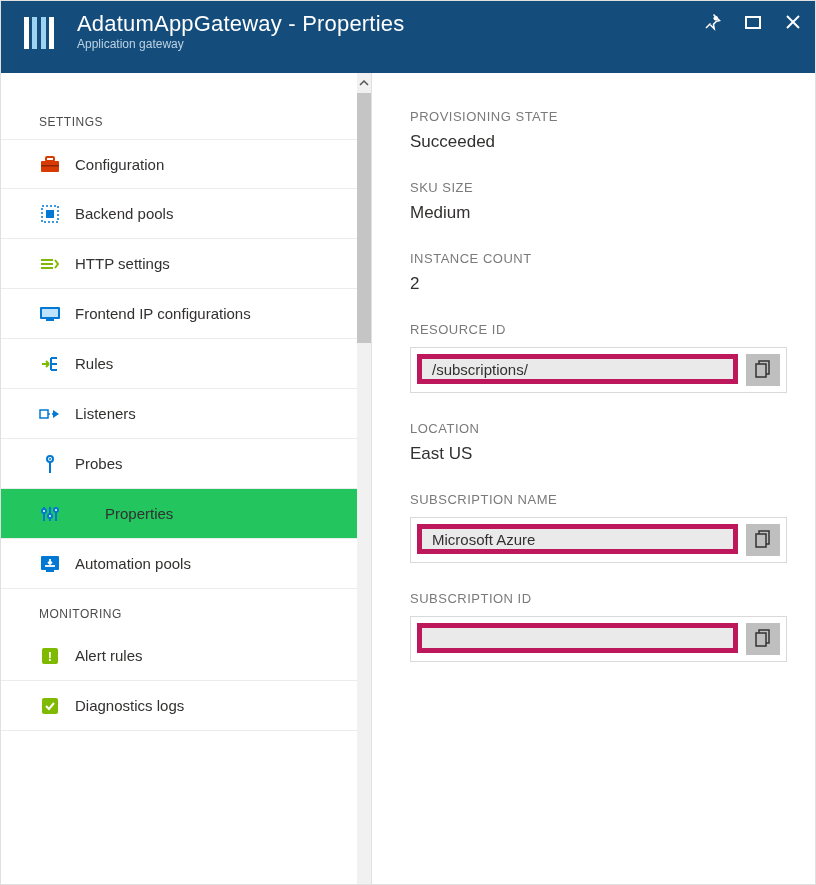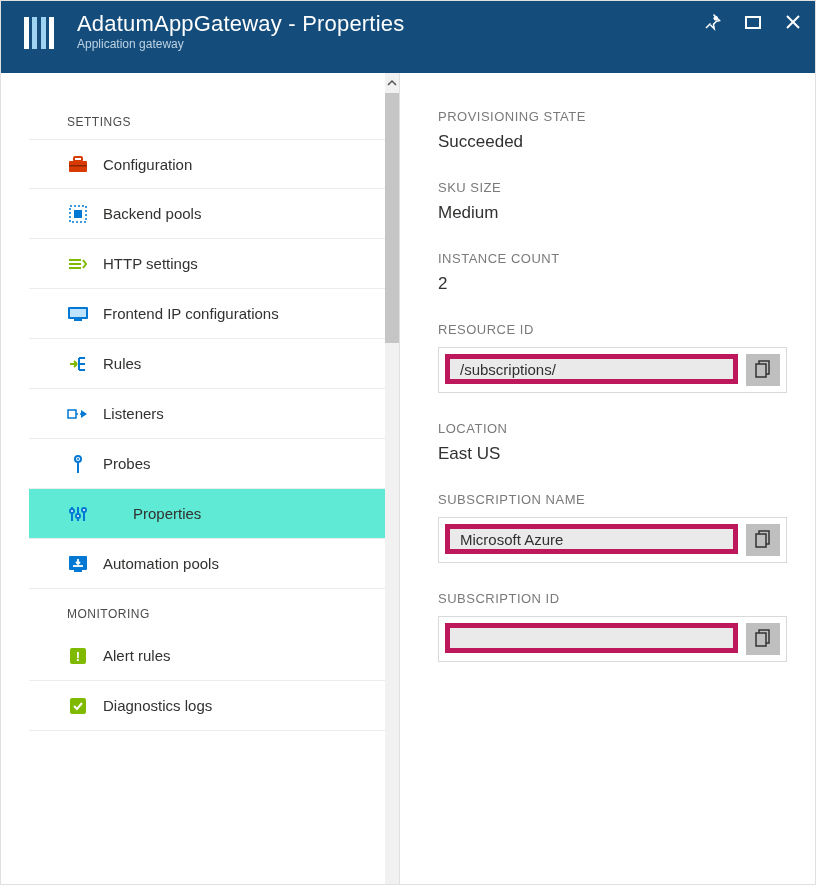--- a/index.html
+++ b/index.html
@@ -50,21 +50,20 @@
     display: flex; gap: 24px;
     padding-top: 4px;
     align-items: center;
   }
   .header-cmds svg { display: block; }
   
   .body {
     display: flex;
     flex: 1;
     min-height: 0;
-    padding-left: 28px;
   }
   .sidebar {
     width: 371px;
     border-right: 1px solid #e0e0e0;
     position: relative;
     padding-top: 24px;
     overflow: hidden;
   }
   .section-header {
     font-size: 12px;
@@ -77,21 +76,21 @@
     align-items: center;
     height: 50px;
     padding: 0 16px 0 38px;
     border-bottom: 1px solid #ececec;
     font-size: 15px;
     color: #323130;
     cursor: pointer;
     gap: 14px;
   }
   .menu-item.first { border-top: 1px solid #ececec; }
-  .menu-item.selected { background: #5eead4; gap: 44px; }
+  .menu-item.selected { background: #22c55e; gap: 44px; }
   .menu-icon {
     width: 22px; height: 22px;
     display: flex; align-items: center; justify-content: center;
     flex-shrink: 0;
   }
   .scroll-track {
     position: absolute;
     right: 0; top: 0; bottom: 0;
     width: 14px;
     background: #f1f1f1;

